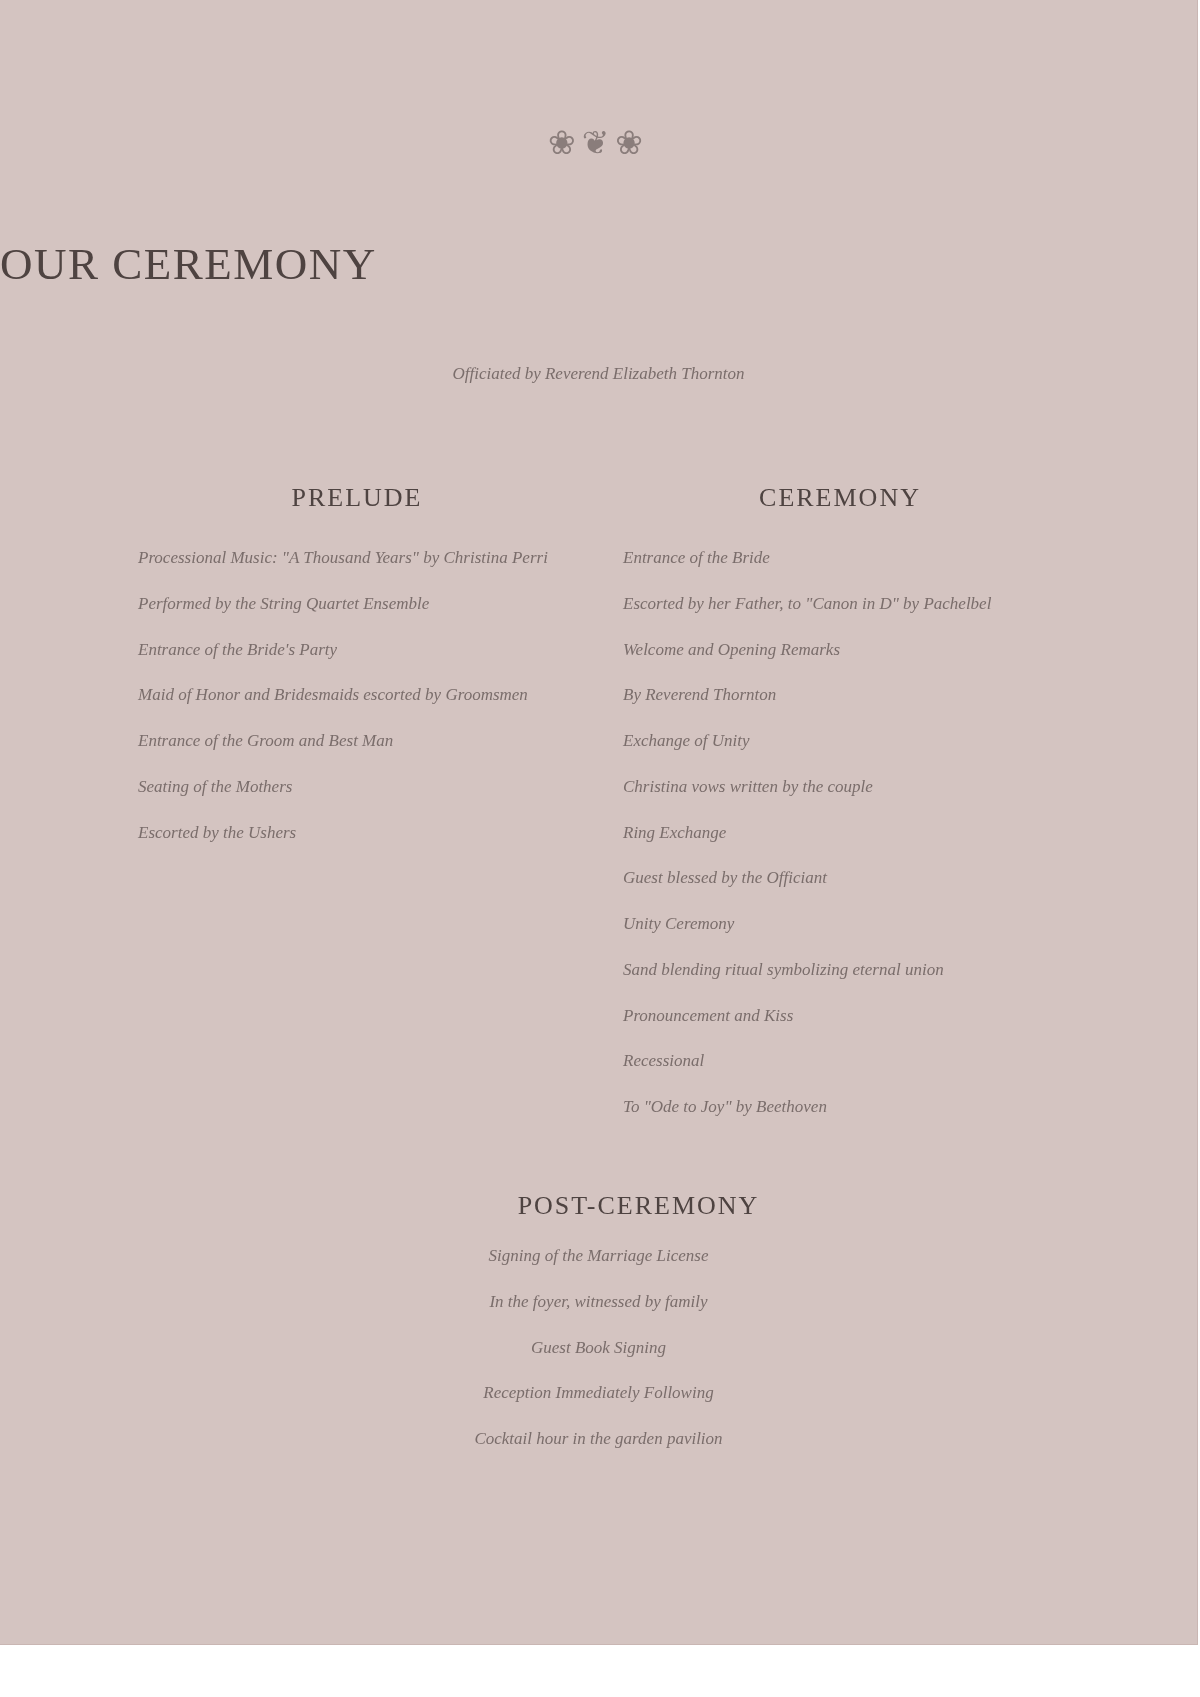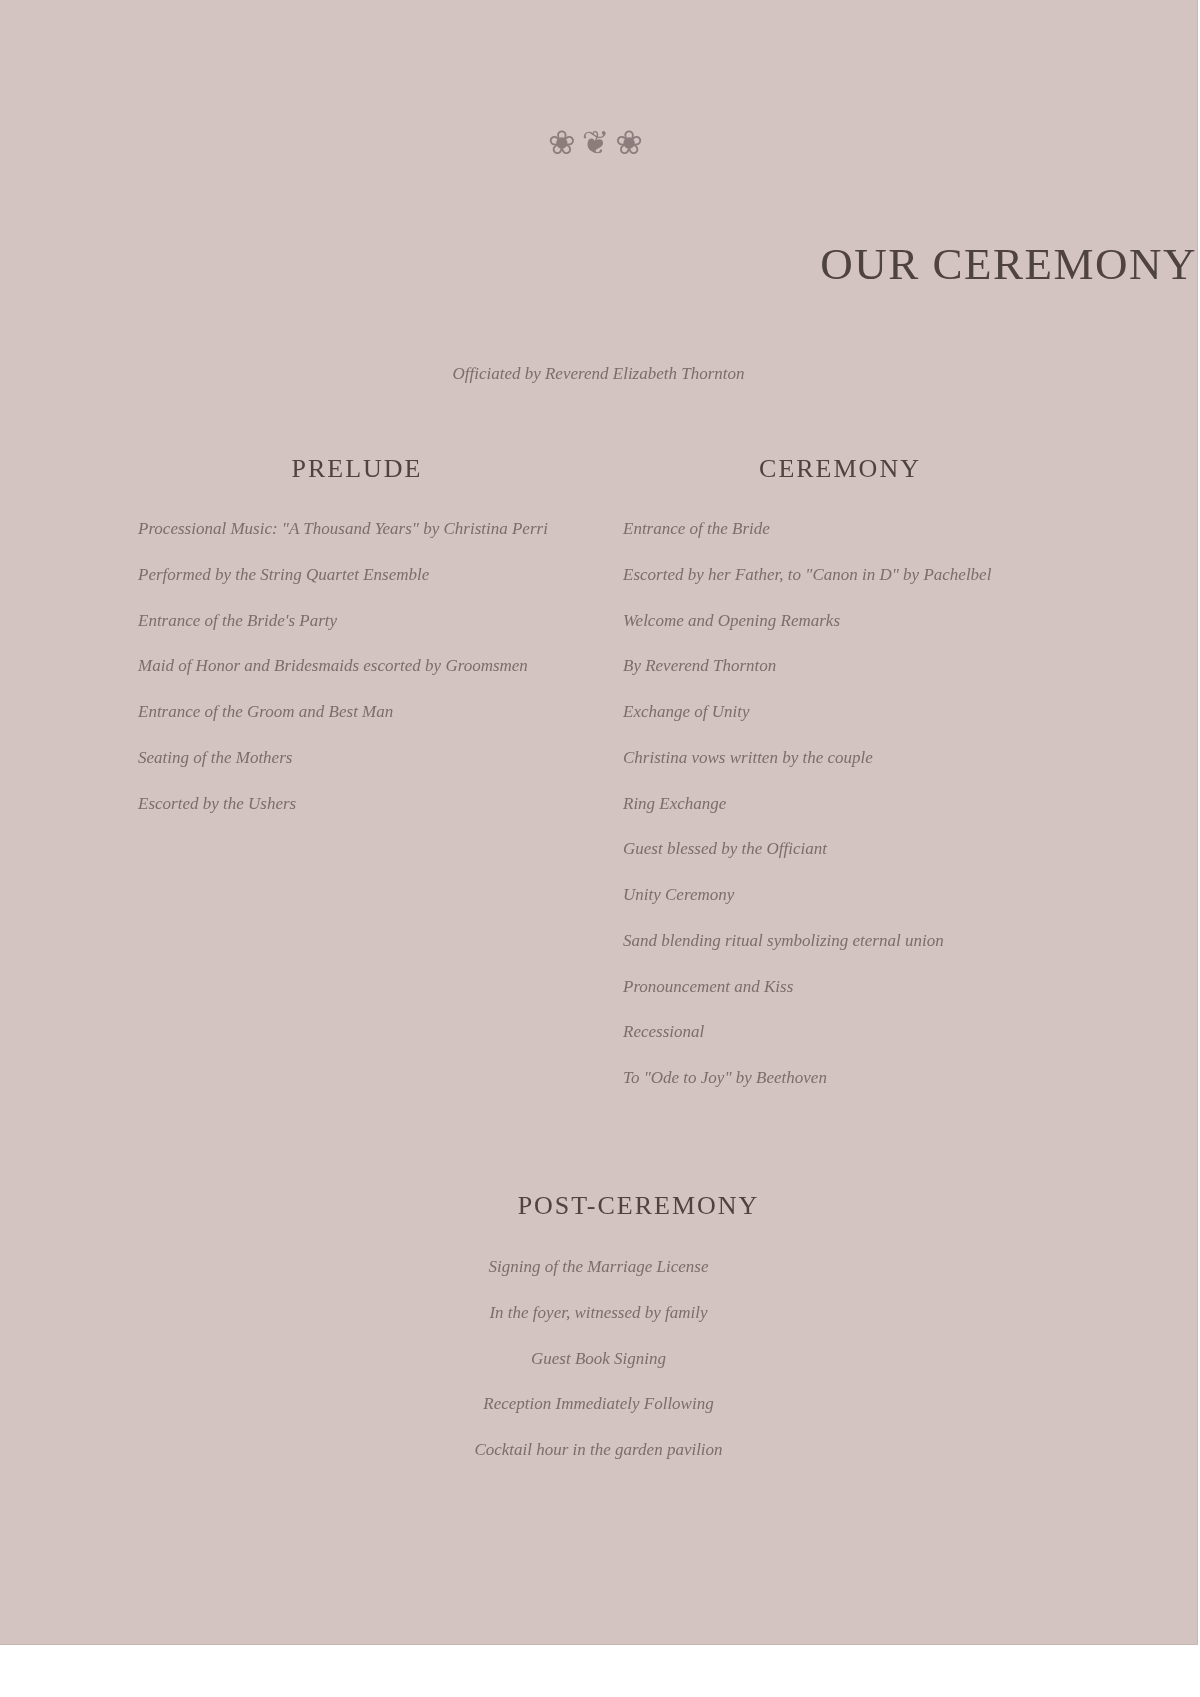--- a/index.html
+++ b/index.html
@@ -37,41 +37,41 @@
       line-height: 50px;
       color: #8a7d7b;
       letter-spacing: 6px;
     }
     .title {
       position: absolute;
       left: 0;
       width: 1197px;
       top: 236px;
       margin: 0;
-      text-align: right;
+      text-align: left;
       font-weight: normal;
       font-size: 45px;
       line-height: 56px;
       letter-spacing: 1.5px;
       color: #4e4341;
     }
     .subtitle {
       position: absolute;
       left: 0;
       width: 1197px;
       top: 362px;
       text-align: center;
       font-style: italic;
       font-size: 17px;
       line-height: 24px;
       color: #7a6d6b;
     }
     .col {
       position: absolute;
-      top: 451px;
+      top: 480px;
     }
     .col.left { left: 138px; width: 440px; }
     .col.right { left: 623px; width: 440px; }
     .col-head {
       margin: 0;
       height: 36px;
       font-weight: normal;
       font-size: 26px;
       line-height: 36px;
       letter-spacing: 2px;
@@ -99,21 +99,21 @@
       left: 0;
       width: 1197px;
       top: 1188px;
       text-align: center;
     }
     .post .col-head {
       width: 100%;
       margin-left: 40px;
     }
     .post .items {
-      margin-top: 31px;
+      margin-top: 20px;
     }
     .post .items li {
       text-align: center;
     }
   </style>
 </head>
 <body>
 
 <div class="page serif">
 

